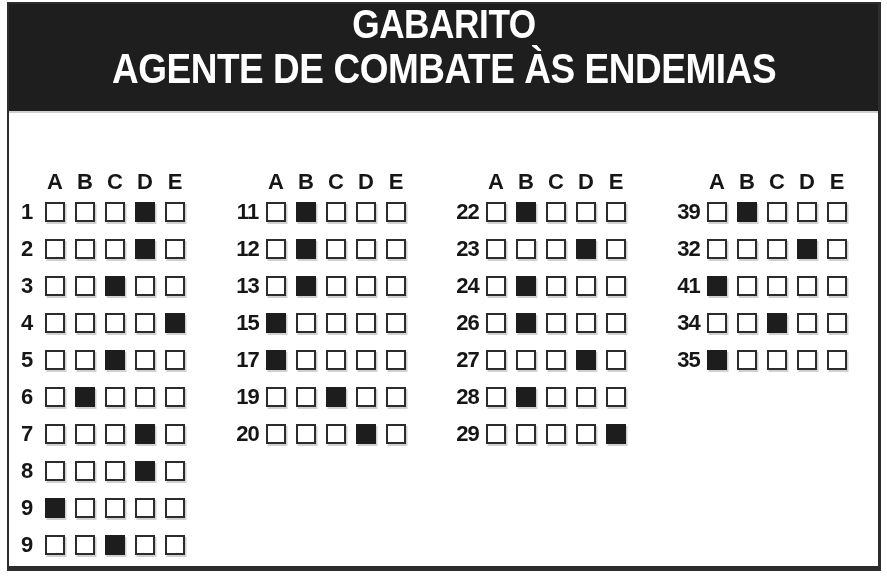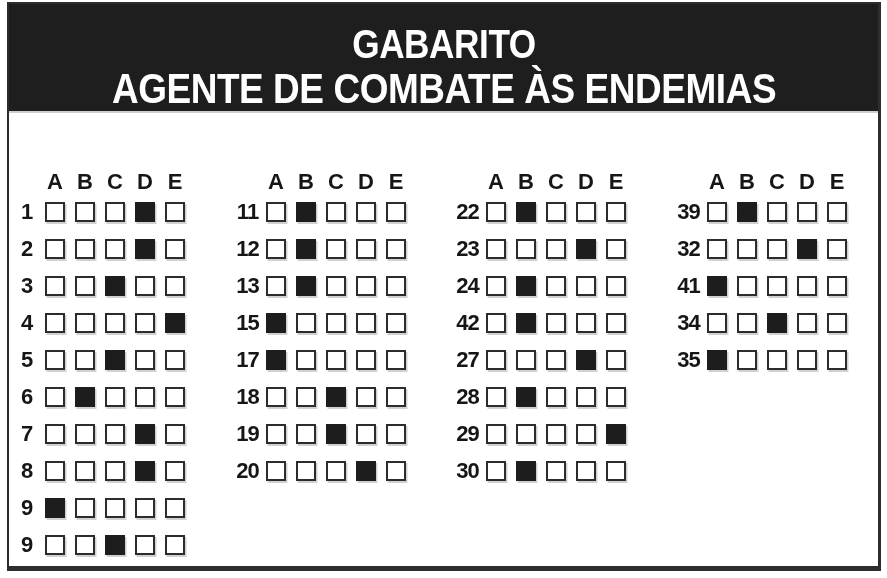--- a/index.html
+++ b/index.html
@@ -24,21 +24,21 @@
     border-bottom-width:5px;
     pointer-events:none;
     z-index:3;
   }
   .banner{
     position:absolute;left:7px;top:2px;width:874px;height:111px;
     box-sizing:border-box;
     background:var(--header-bg);
     color:var(--header-text);
     text-align:center;
-    padding-top:20px;
+    padding-top:0;
     border-bottom:2px solid #cfcfcf;
     z-index:1;
   }
   .banner .l1{
     font-size:40px;font-weight:bold;line-height:44px;
     letter-spacing:-0.5px;white-space:nowrap;
     transform:scaleX(0.88);transform-origin:center;
   }
   .banner .l2{
     font-size:42px;font-weight:bold;line-height:46px;
@@ -221,28 +221,20 @@
         </div>
         <div class="row">
           <span class="qnum">17</span>
           <span class="box filled"></span>
           <span class="box"></span>
           <span class="box"></span>
           <span class="box"></span>
           <span class="box"></span>
         </div>
         <div class="row">
-          <span class="qnum">18</span>
-          <span class="box"></span>
-          <span class="box"></span>
-          <span class="box filled"></span>
-          <span class="box"></span>
-          <span class="box"></span>
-        </div>
-        <div class="row">
           <span class="qnum">19</span>
           <span class="box"></span>
           <span class="box"></span>
           <span class="box filled"></span>
           <span class="box"></span>
           <span class="box"></span>
         </div>
         <div class="row">
           <span class="qnum">20</span>
           <span class="box"></span>
@@ -279,21 +271,21 @@
         </div>
         <div class="row">
           <span class="qnum">24</span>
           <span class="box"></span>
           <span class="box filled"></span>
           <span class="box"></span>
           <span class="box"></span>
           <span class="box"></span>
         </div>
         <div class="row">
-          <span class="qnum">42</span>
+          <span class="qnum">26</span>
           <span class="box"></span>
           <span class="box filled"></span>
           <span class="box"></span>
           <span class="box"></span>
           <span class="box"></span>
         </div>
         <div class="row">
           <span class="qnum">27</span>
           <span class="box"></span>
           <span class="box"></span>
@@ -309,28 +301,20 @@
           <span class="box"></span>
           <span class="box"></span>
         </div>
         <div class="row">
           <span class="qnum">29</span>
           <span class="box"></span>
           <span class="box"></span>
           <span class="box"></span>
           <span class="box"></span>
           <span class="box filled"></span>
-        </div>
-        <div class="row">
-          <span class="qnum">30</span>
-          <span class="box"></span>
-          <span class="box filled"></span>
-          <span class="box"></span>
-          <span class="box"></span>
-          <span class="box"></span>
         </div>
       </div>
       <div class="group" style="left: 662px;">
         <div class="row letters">
           <span class="qnum"></span>
           <span class="letter">A</span>
           <span class="letter">B</span>
           <span class="letter">C</span>
           <span class="letter">D</span>
           <span class="letter">E</span>

